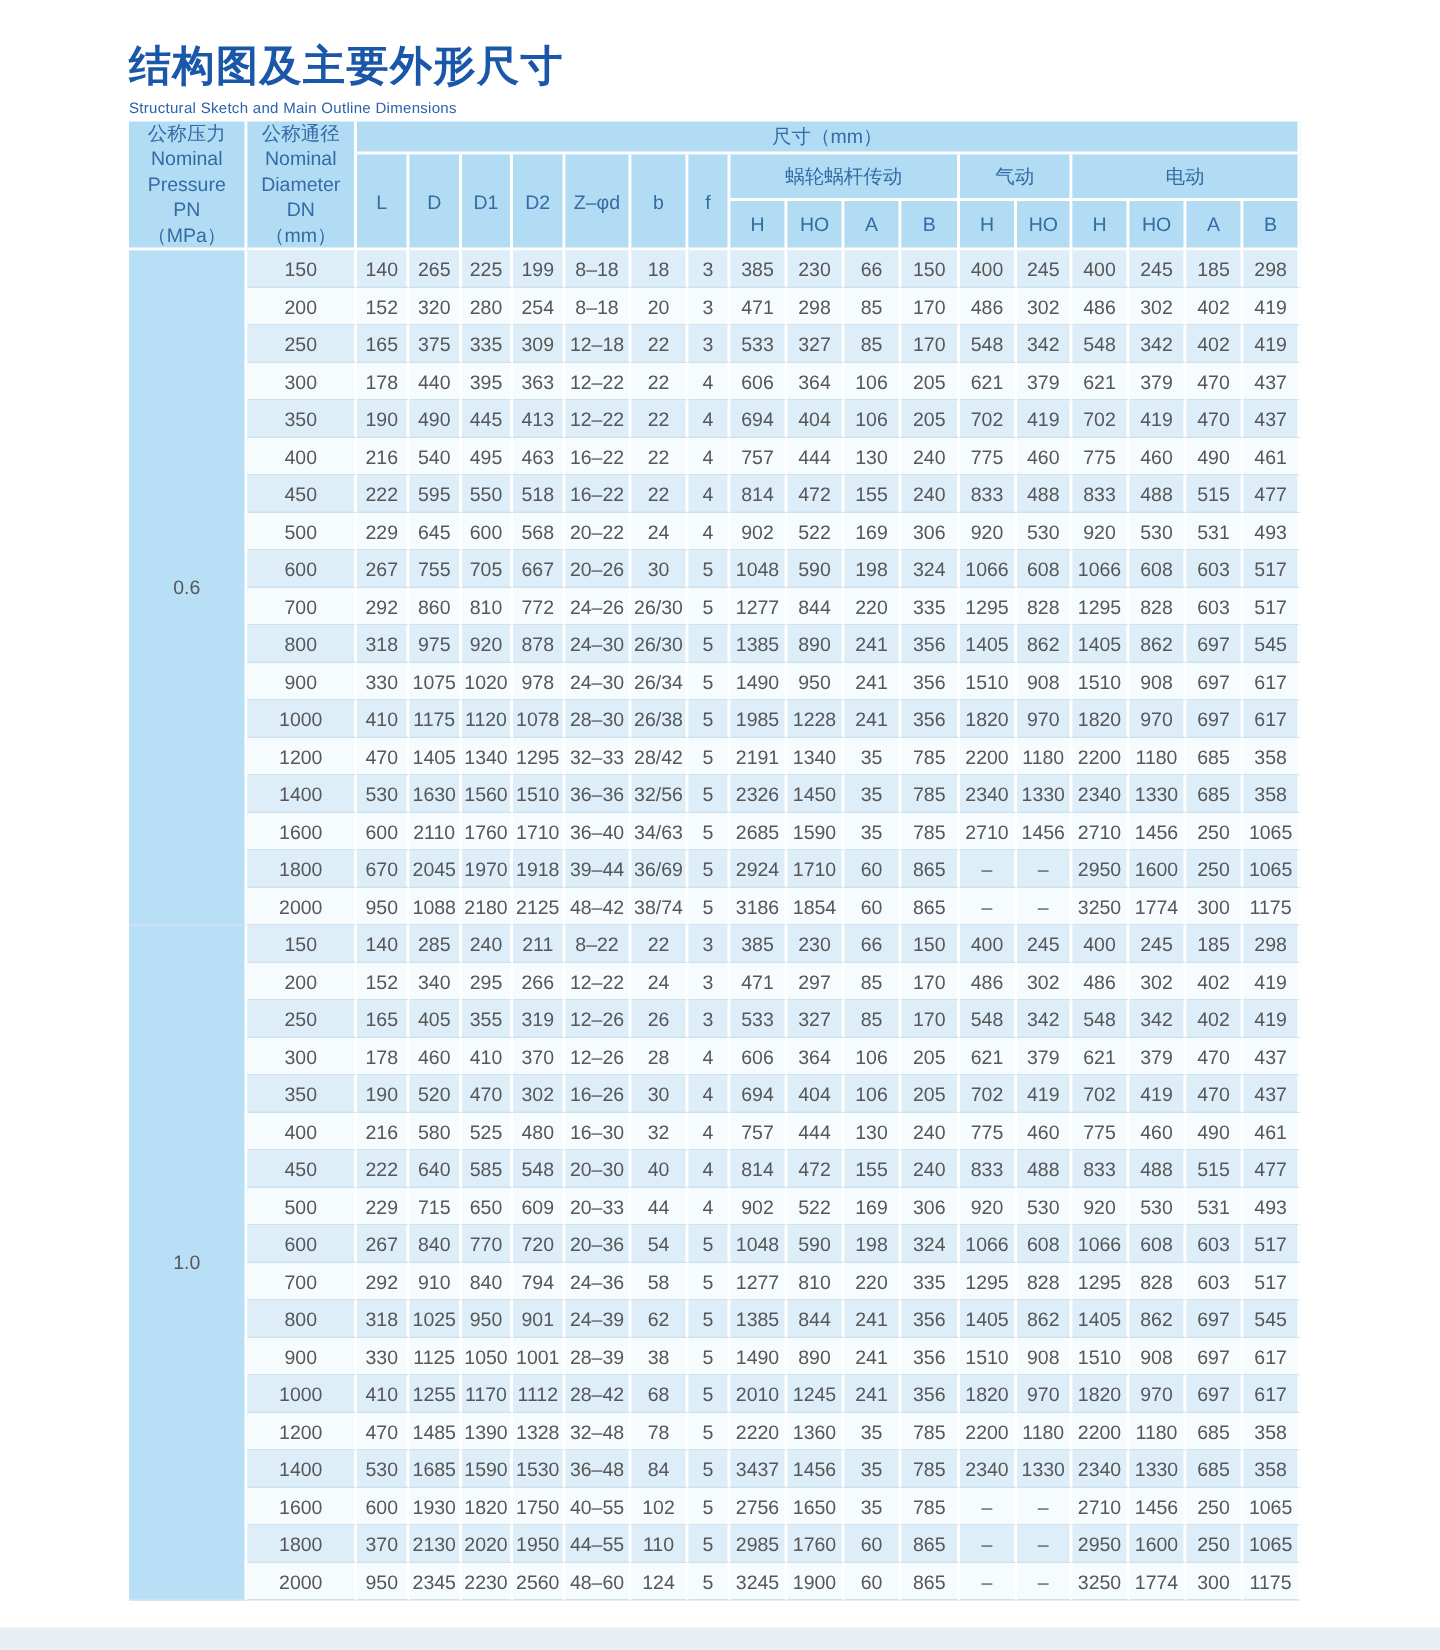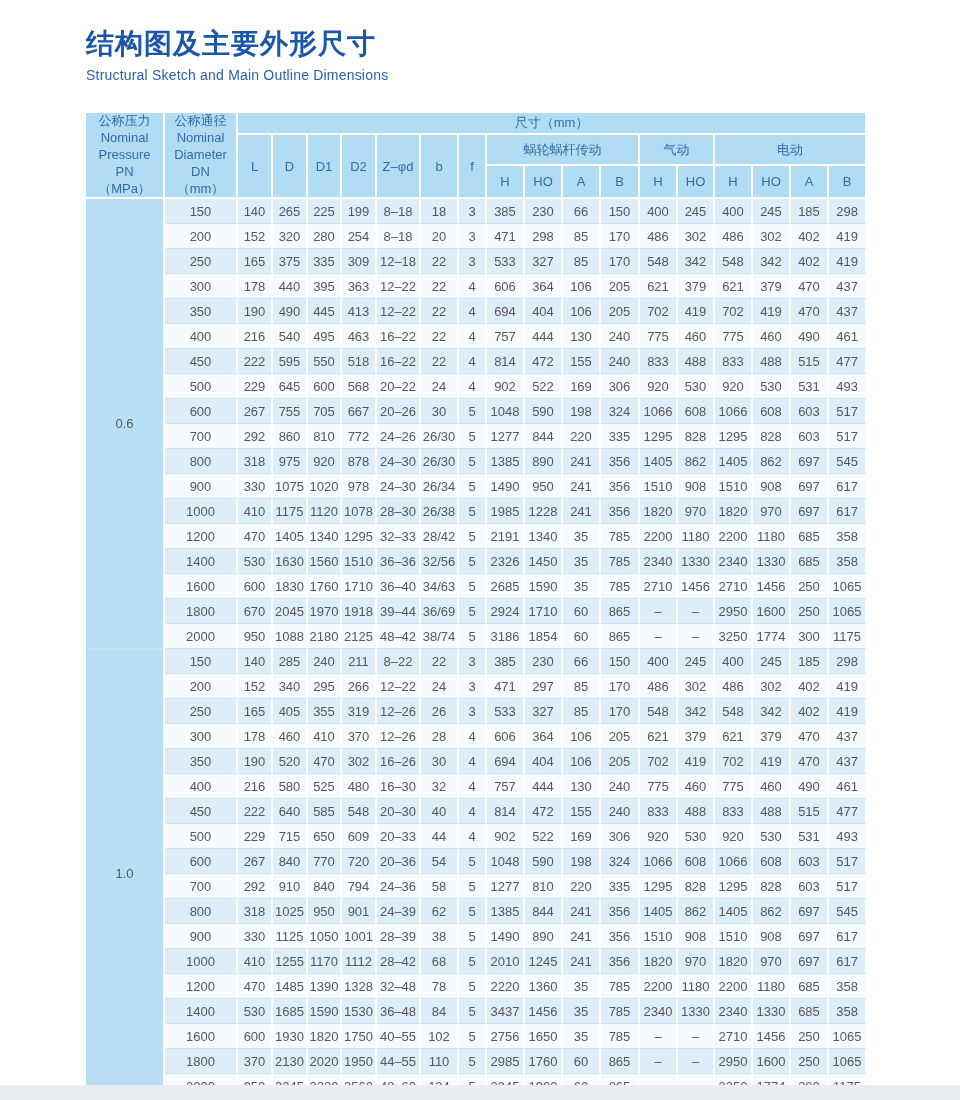--- a/index.html
+++ b/index.html
@@ -7,25 +7,25 @@
   body {
     width:960px; height:1100px;
     font-family:"Liberation Sans","DejaVu Sans",sans-serif;
     position:relative; overflow:hidden;
   }
   .page { padding:25px 0 0 86px; }
   .title-zh {
     font-size:28px; font-weight:bold; color:#1a57a8; letter-spacing:1px;
   }
   .title-en {
-    font-size:14px; color:#2a62ab; margin-top:4px; letter-spacing:0.2px;
+    font-size:10px; color:#2a62ab; margin-top:4px; letter-spacing:0.2px;
   }
   table.spec {
     border-collapse:separate; border-spacing:0;
-    table-layout:fixed; width:781px; margin-top:30px;
+    table-layout:fixed; width:781px; margin-top:3px;
   }
   table.spec th {
     background:#b2dcf4; color:#336ba5; font-weight:normal;
     font-size:13px; text-align:center; vertical-align:middle;
     border-right:2px solid #ffffff; border-bottom:2px solid #ffffff;
     padding:0 1px;
   }
   th.multiline { white-space:pre-line; line-height:1.3; font-size:12.5px; }
   th.size-row { height:22px; }
   th.group-row { height:19px; }
@@ -412,21 +412,21 @@
           <td>2340</td>
           <td>1330</td>
           <td>2340</td>
           <td>1330</td>
           <td>685</td>
           <td>358</td>
         </tr>
         <tr class="even">
           <td>1600</td>
           <td>600</td>
-          <td>1830</td>
+          <td>2110</td>
           <td>1760</td>
           <td>1710</td>
           <td>36–40</td>
           <td>34/63</td>
           <td>5</td>
           <td>2685</td>
           <td>1590</td>
           <td>35</td>
           <td>785</td>
           <td>2710</td>

